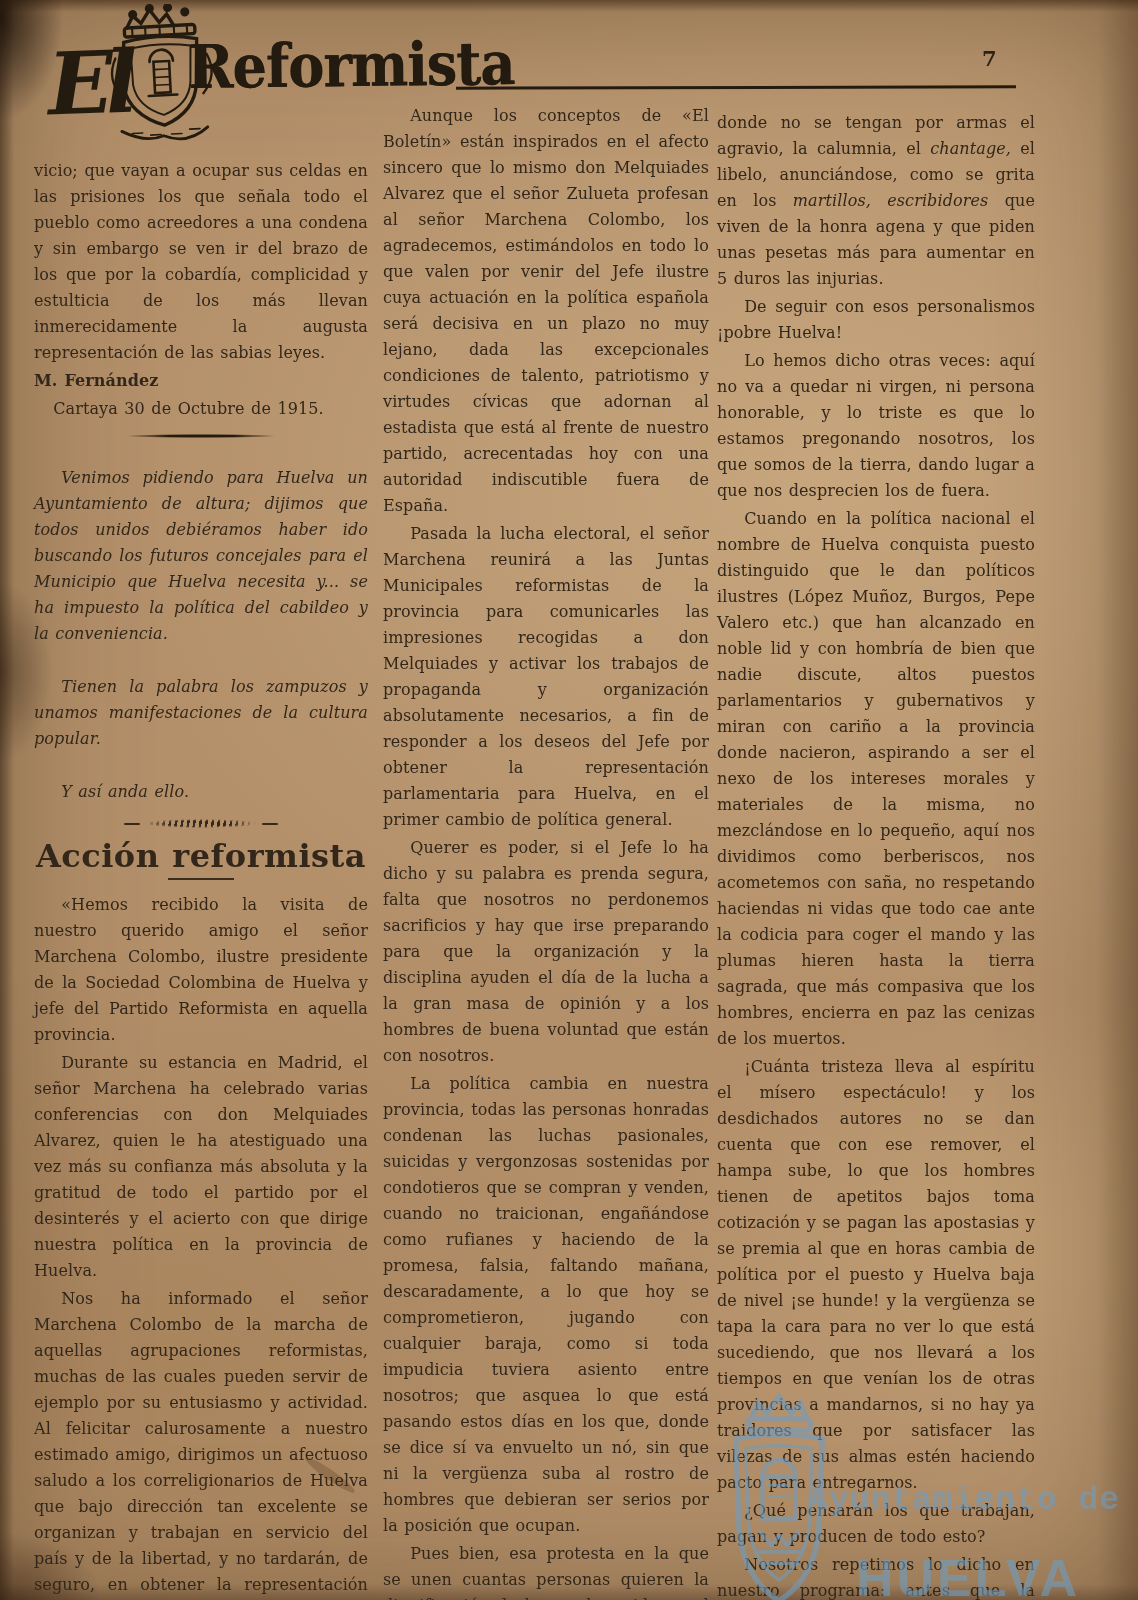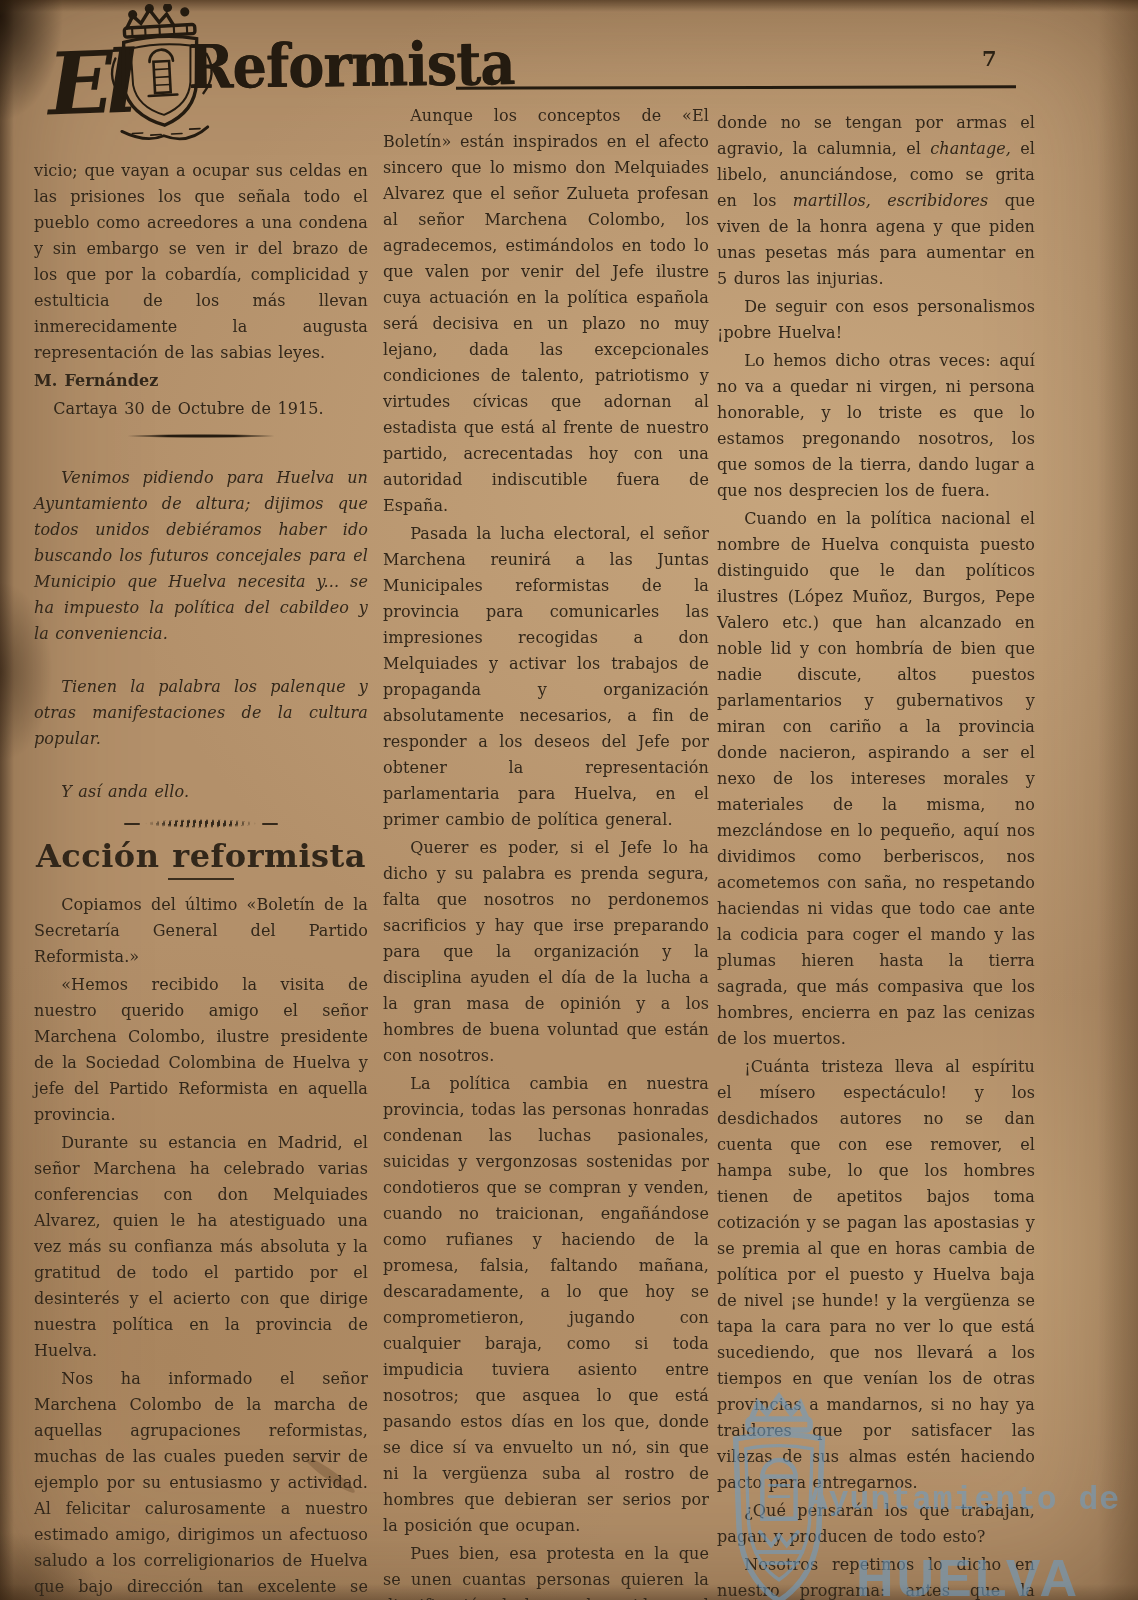--- a/index.html
+++ b/index.html
@@ -105,31 +105,30 @@
   <div class="header-rule"></div>
   <div class="page-number">7</div>
 
   <div class="col col-1">
     <p class="noindent">vicio; que vayan a ocupar sus celdas en las prisiones los que señala todo el pueblo como acreedores a una condena y sin embargo se ven ir del brazo de los que por la cobardía, complicidad y estulticia de los más llevan inmerecidamente la augusta representación de las sabias leyes.</p>
     <p class="signature">M. Fernández</p>
     <p class="dateline">Cartaya 30 de Octubre de 1915.</p>
     <div class="sig-rule"></div>
     <div class="italic-block">
       <p>Venimos pidiendo para Huelva un Ayuntamiento de altura; dijimos que todos unidos debiéramos haber ido buscando los futuros concejales para el Municipio que Huelva necesita y... se ha impuesto la política del cabildeo y la conveniencia.</p>
-      <p>Tienen la palabra los palenque y otras manifestaciones de la cultura popular.</p>
+      <p>Tienen la palabra los zampuzos y unamos manifestaciones de la cultura popular.</p>
       <p>Y así anda ello.</p>
     </div>
     <div class="orn-wrap">
       <span class="orn-dash"></span>
       <span class="ornament"></span>
       <span class="orn-dash"></span>
     </div>
     <p class="section-head">Acción reformista</p>
     <div class="head-rule"></div>
-    <p>Copiamos del último «Boletín de la Secretaría General del Partido Reformista.»</p>
     <p>«Hemos recibido la visita de nuestro querido amigo el señor Marchena Colombo, ilustre presidente de la Sociedad Colombina de Huelva y jefe del Partido Reformista en aquella provincia.</p>
     <p>Durante su estancia en Madrid, el señor Marchena ha celebrado varias conferencias con don Melquiades Alvarez, quien le ha atestiguado una vez más su confianza más absoluta y la gratitud de todo el partido por el desinterés y el acierto con que dirige nuestra política en la provincia de Huelva.</p>
     <p>Nos ha informado el señor Marchena Colombo de la marcha de aquellas agrupaciones reformistas, muchas de las cuales pueden servir de ejemplo por su entusiasmo y actividad. Al felicitar calurosamente a nuestro estimado amigo, dirigimos un afectuoso saludo a los correligionarios de Huelva que bajo dirección tan excelente se organizan y trabajan en servicio del país y de la libertad, y no tardarán, de seguro, en obtener la representación parlamentaria a que tienen derecho».</p>
   </div>
 
   <div class="col col-2">
     <p>Aunque los conceptos de «El Boletín» están inspirados en el afecto sincero que lo mismo don Melquiades Alvarez que el señor Zulueta profesan al señor Marchena Colombo, los agradecemos, estimándolos en todo lo que valen por venir del Jefe ilustre cuya actuación en la política española será decisiva en un plazo no muy lejano, dada las excepcionales condiciones de talento, patriotismo y virtudes cívicas que adornan al estadista que está al frente de nuestro partido, acrecentadas hoy con una autoridad indiscutible fuera de España.</p>
     <p>Pasada la lucha electoral, el señor Marchena reunirá a las Juntas Municipales reformistas de la provincia para comunicarles las impresiones recogidas a don Melquiades y activar los trabajos de propaganda y organización absolutamente necesarios, a fin de responder a los deseos del Jefe por obtener la representación parlamentaria para Huelva, en el primer cambio de política general.</p>
     <p>Querer es poder, si el Jefe lo ha dicho y su palabra es prenda segura, falta que nosotros no perdonemos sacrificios y hay que irse preparando para que la organización y la disciplina ayuden el día de la lucha a la gran masa de opinión y a los hombres de buena voluntad que están con nosotros.</p>
     <p>La política cambia en nuestra provincia, todas las personas honradas condenan las luchas pasionales, suicidas y vergonzosas sostenidas por condotieros que se compran y venden, cuando no traicionan, engañándose como rufianes y haciendo de la promesa, falsia, faltando mañana, descaradamente, a lo que hoy se comprometieron, jugando con cualquier baraja, como si toda impudicia tuviera asiento entre nosotros; que asquea lo que está pasando estos días en los que, donde se dice sí va envuelto un nó, sin que ni la vergüenza suba al rostro de hombres que debieran ser serios por la posición que ocupan.</p>

